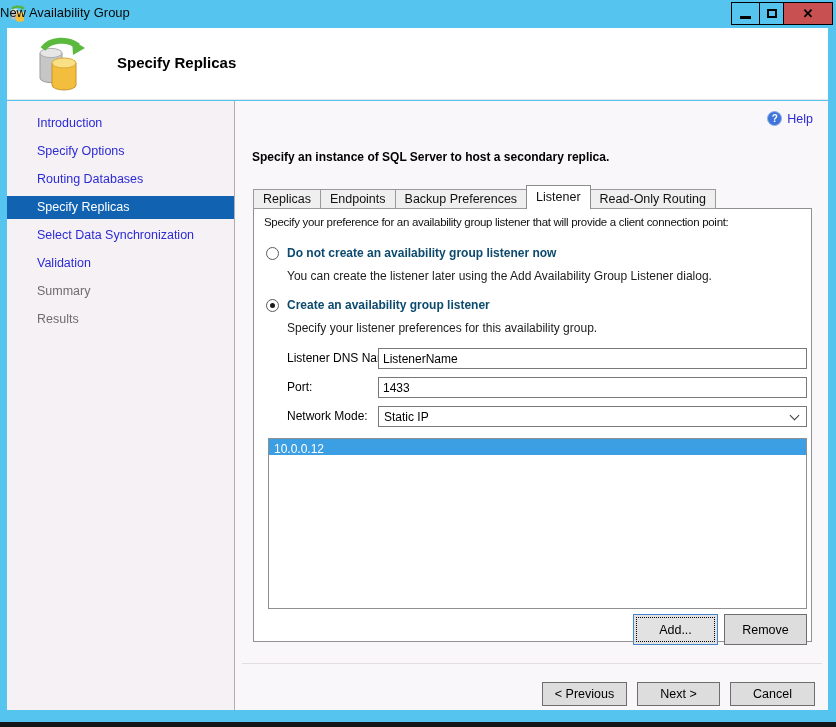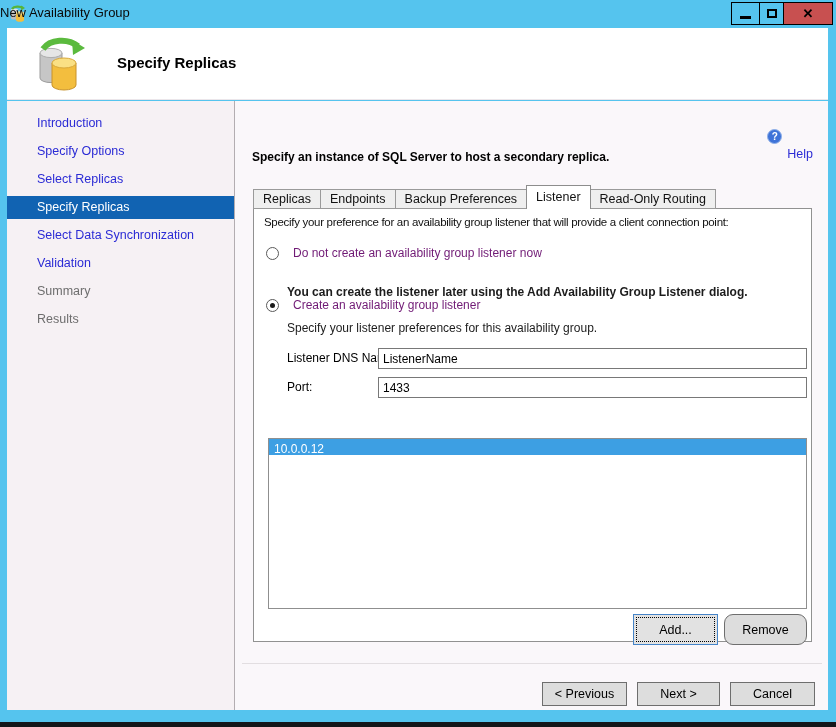--- a/index.html
+++ b/index.html
@@ -36,61 +36,61 @@
   .nav { position:absolute; top:8px; left:0; width:227px; list-style:none; }
   .nav li { height:28px; line-height:28px; padding-left:30px; font-size:12.5px; white-space:nowrap; }
   .nav .link { color:#2B2BD5; }
   .nav .selected { background:#1163B2; color:#FFFFFF; height:23px; line-height:23px; margin:2.5px 0; }
   .nav .disabled { color:#6E6E6E; }
 
   
   .help { position:absolute; top:10px; right:15px; display:flex; align-items:center; }
   .help-icon { width:15px; height:15px; border-radius:50%; background:#3E73D8; border:1px solid #8FB0E8;
                color:#fff; font-size:10px; font-weight:bold; text-align:center; line-height:13px; }
-  .help-label { color:#2B2BD5; font-size:12.5px; margin-left:5px;margin-top:36px; }
+  .help-label { color:#2B2BD5; font-size:12.5px; margin-left:5px; }
 
   .instruction { position:absolute; left:17px; top:49px; font-size:12px; font-weight:bold; color:#000; }
 
   
   .tabs { position:absolute; left:18px; top:84px; display:flex; align-items:flex-end; height:24px; z-index:3; }
   .tab { height:20px; line-height:19px; padding:0 9px; font-size:12.5px; color:#111;
          background:#EFEFEF; border:1px solid #9A9A9A; }
   .tab + .tab { margin-left:-1px; }
   .tab.active { height:24px; line-height:23px; background:#FFFFFF; border:1px solid #8D8D8D; border-bottom:none; position:relative; z-index:4; }
 
   .tabpage { position:absolute; left:18px; top:107px; width:559px; height:434px; background:#FFFFFF;
              border:1px solid #919191; z-index:2; }
 
   .desc { position:absolute; left:10px; top:7px; font-size:11.5px; letter-spacing:-0.3px; color:#101010; white-space:nowrap; }
 
   .radio-row { position:absolute; left:12px; display:flex; align-items:center; }
   .radio { width:13px; height:13px; border:1px solid #5A5A5A; border-radius:50%; background:#fff; position:relative; flex:none; }
   .radio.checked::after { content:""; position:absolute; left:3px; top:3px; width:5px; height:5px; border-radius:50%; background:#1a1a1a; }
-  .radio-label { margin-left:14px; font-size:12px; font-weight:normal; color:#701a75; white-space:nowrap; }
+  .radio-label { margin-left:8px; font-size:12px; font-weight:bold; color:#0c4a6e; white-space:nowrap; }
   .radio-sub { position:absolute; left:33px; font-size:12px; color:#1c1c1c; white-space:nowrap; }
 
   .frow { position:absolute; left:33px; height:21px; }
   .frow-label { position:absolute; left:0; top:3px; font-size:12px; color:#000; white-space:nowrap; }
   .frow .textbox { position:absolute; left:91px; top:0; width:429px; height:21px; border:1px solid #787878;
                    background:#fff; font-family:"Liberation Sans",sans-serif; font-size:12px; padding:1px 4px; color:#000; }
   .dropdown { position:absolute; left:91px; top:0; width:429px; height:21px; border:1px solid #787878; background:#fff; }
   .dropdown-value { position:absolute; left:5px; top:3px; font-size:12px; color:#000; }
   .chevron { position:absolute; right:8px; top:5px; width:7px; height:7px;
              border-right:1.5px solid #3a3a3a; border-bottom:1.5px solid #3a3a3a; transform:rotate(45deg); }
 
   .iplist { position:absolute; left:14px; top:229px; width:539px; height:171px; border:1px solid #8F8F8F; background:#fff; }
   .iplist-header { height:18px; line-height:17px; padding-left:5px; font-size:11.5px; color:#222; background:#FDFDFD;
                    border-bottom:1px solid #D5D5D5; }
   .iplist-row.selected { height:16px; line-height:20px; padding-left:5px; font-size:12px; color:#fff; background:#3D9FE3; }
 
   .btn { background:#DDDDDD; border:1px solid #6E6E6E; font-family:"Liberation Sans",sans-serif;
          font-size:12.5px; color:#000; text-align:center; }
   .tab-btn { position:absolute; top:405px; height:31px; }
   .btn-add { left:379px; width:85px; border:1px solid #4584C8; outline:1px dotted #000; outline-offset:-4px; background:#E2E2E2; }
-  .btn-remove { left:470px; width:83px;border-radius:9px; }
+  .btn-remove { left:470px; width:83px; }
 
   .h-separator { position:absolute; left:7px; top:562px; width:580px; height:1px; background:#E2DEE1; }
 
   .footer-btn { position:absolute; top:581px; height:24px; }
   .btn-previous { left:307px; width:85px; }
   .btn-next { left:402px; width:83px; }
   .btn-cancel { left:495px; width:85px; }
 </style>
 </head>
 <body>
@@ -131,21 +131,21 @@
       <path d="M9 13 C 16 3, 34 2, 44 10" stroke="#5BBA3E" stroke-width="6" fill="none"></path>
       <polygon points="38,4 51,12 39,19" fill="#5BBA3E"></polygon>
     </svg>
     <div class="header-title">Specify Replicas</div>
   </div>
 
   <div class="sidebar">
     <ul class="nav">
       <li class="link">Introduction</li>
       <li class="link">Specify Options</li>
-      <li class="link">Select Replicas</li>
+      <li class="link">Routing Databases</li>
       <li class="selected">Specify Replicas</li>
       <li class="link">Select Data Synchronization</li>
       <li class="link">Validation</li>
       <li class="disabled">Summary</li>
       <li class="disabled">Results</li>
     </ul>
   </div>
   <div class="v-divider"></div>
 
   <div class="main">
@@ -166,38 +166,45 @@
     </div>
 
     <div class="tabpage">
 
       <div class="desc">Specify your preference for an availability group listener that will provide a client connection point:</div>
 
       <div class="radio-row" style="top:37px;">
         <span class="radio"></span>
         <span class="radio-label">Do not create an availability group listener now</span>
       </div>
-      <div class="radio-sub" style="top:76px;font-weight:bold;">You can create the listener later using the Add Availability Group Listener dialog.</div>
+      <div class="radio-sub" style="top:60px;">You can create the listener later using the Add Availability Group Listener dialog.</div>
 
       <div class="radio-row" style="top:89px;">
         <span class="radio checked"></span>
         <span class="radio-label">Create an availability group listener</span>
       </div>
       <div class="radio-sub" style="top:112px;">Specify your listener preferences for this availability group.</div>
 
       <div class="frow" style="top:139px; width:520px;">
         <span class="frow-label">Listener DNS Name:</span>
         <input class="textbox" type="text" value="ListenerName" style="">
       </div>
 
       <div class="frow" style="top:168px; width:520px;">
         <span class="frow-label">Port:</span>
         <input class="textbox" type="text" value="1433" style="">
       </div>
 
+      <div class="frow" style="top:197px; width:520px;">
+        <span class="frow-label">Network Mode:</span>
+        <div class="dropdown">
+          <span class="dropdown-value">Static IP</span>
+          <span class="chevron"></span>
+        </div>
+      </div>
 
       <div class="iplist">
         <div class="iplist-row selected">10.0.0.12</div>
       </div>
 
       <button class="btn tab-btn btn-add">Add...</button>
       <button class="btn tab-btn btn-remove">Remove</button>
     </div>
 
     <div class="h-separator"></div>

